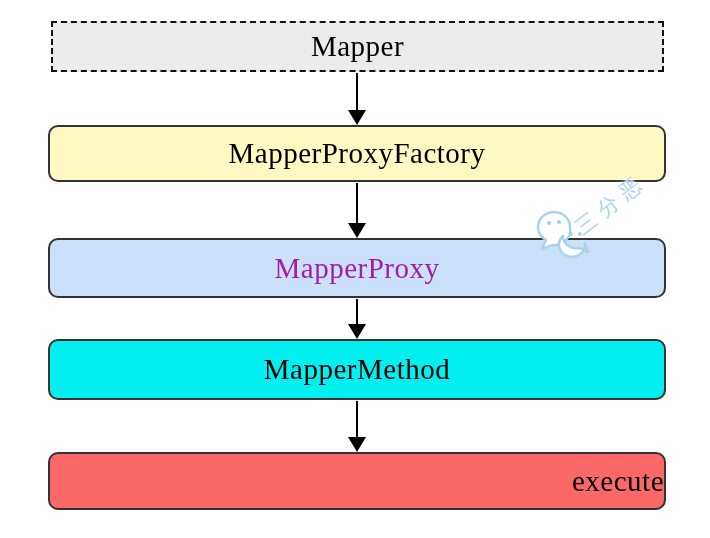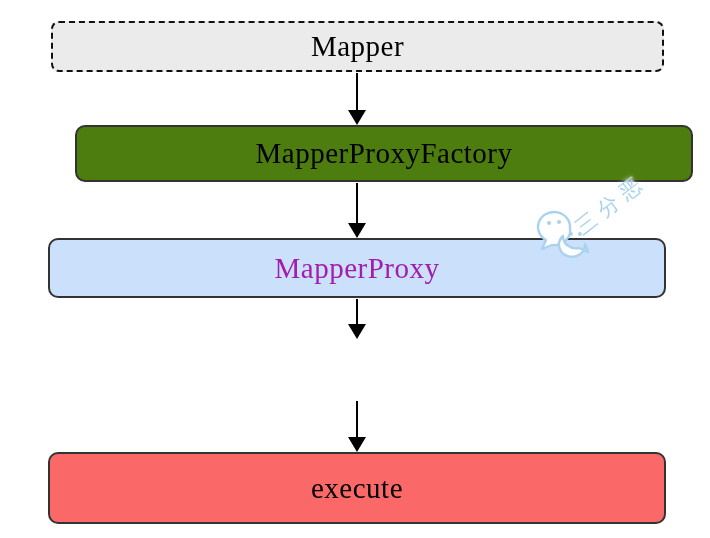--- a/index.html
+++ b/index.html
@@ -6,25 +6,25 @@
   .canvas{
     position:relative;width:710px;height:538px;background:#ffffff;overflow:hidden;
     font-family:"Liberation Serif","DejaVu Serif",serif;
   }
   .node{
     position:absolute;left:48px;width:618px;box-sizing:border-box;
     border:2px solid #333333;border-radius:10px;
     display:flex;align-items:center;justify-content:center;
     font-size:29px;color:#000;letter-spacing:0.5px;
   }
-  .node-0{top:21px;height:51px;left:51px;width:613px;border-radius:8px;border-width:2px;}
+  .node-0{top:21px;height:51px;left:51px;width:613px;border-radius:0;border-width:2px;}
   .node-1{top:125px;height:57px;}
   .node-2{top:238px;height:60px;}
   .node-3{top:339px;height:61px;}
-  .node-4{top:452px;height:72px;}
+  .node-4{top:452px;height:58px;justify-content:flex-end;}
 
   .arrow{position:absolute;left:348px;width:18px;}
   .arrow-0{top:73px;height:52px;}
   .arrow-1{top:183px;height:55px;}
   .arrow-2{top:299px;height:40px;}
   .arrow-3{top:401px;height:51px;}
   .shaft{position:absolute;left:8px;top:0;bottom:11px;width:2px;background:#000;}
   .head{
     position:absolute;bottom:0;left:0;width:0;height:0;
     border-left:9px solid transparent;border-right:9px solid transparent;
@@ -47,38 +47,41 @@
 
   <div class="node node-0" style="background: rgb(235, 235, 235); border-color: rgb(17, 17, 17); border-style: dashed; color: rgb(0, 0, 0);">
     <span class="node-label">Mapper</span>
   </div>
 
   <div class="arrow arrow-0">
     <span class="shaft" style="background: rgb(0, 0, 0);"></span>
     <span class="head" style="border-top-color: rgb(0, 0, 0);"></span>
   </div>
 
-  <div class="node node-1" style="background: #4d7c0f; border-color: rgb(51, 51, 51); border-style: solid; color: rgb(0, 0, 0); margin-left: 27px;">
+  <div class="node node-1" style="background: #fef9c3; border-color: rgb(51, 51, 51); border-style: solid; color: rgb(0, 0, 0);">
     <span class="node-label">MapperProxyFactory</span>
   </div>
 
   <div class="arrow arrow-1">
     <span class="shaft" style="background: rgb(0, 0, 0);"></span>
     <span class="head" style="border-top-color: rgb(0, 0, 0);"></span>
   </div>
 
   <div class="node node-2" style="background: rgb(203, 224, 250); border-color: rgb(51, 51, 51); border-style: solid; color: #a21caf;">
     <span class="node-label">MapperProxy</span>
   </div>
 
   <div class="arrow arrow-2">
     <span class="shaft" style="background: rgb(0, 0, 0);"></span>
     <span class="head" style="border-top-color: rgb(0, 0, 0);"></span>
   </div>
 
+  <div class="node node-3" style="background: rgb(0, 240, 240); border-color: rgb(51, 51, 51); border-style: solid; color: rgb(0, 0, 0);">
+    <span class="node-label">MapperMethod</span>
+  </div>
 
   <div class="arrow arrow-3">
     <span class="shaft" style="background: rgb(0, 0, 0);"></span>
     <span class="head" style="border-top-color: rgb(0, 0, 0);"></span>
   </div>
 
   <div class="node node-4" style="background: rgb(250, 105, 103); border-color: rgb(51, 51, 51); border-style: solid; color: rgb(0, 0, 0);">
     <span class="node-label">execute</span>
   </div>
 

